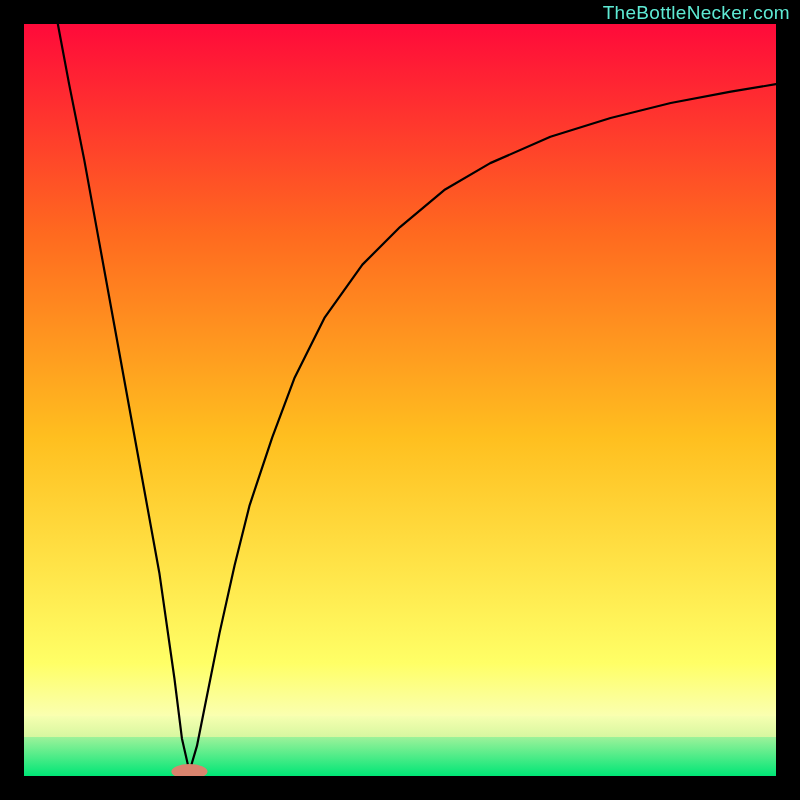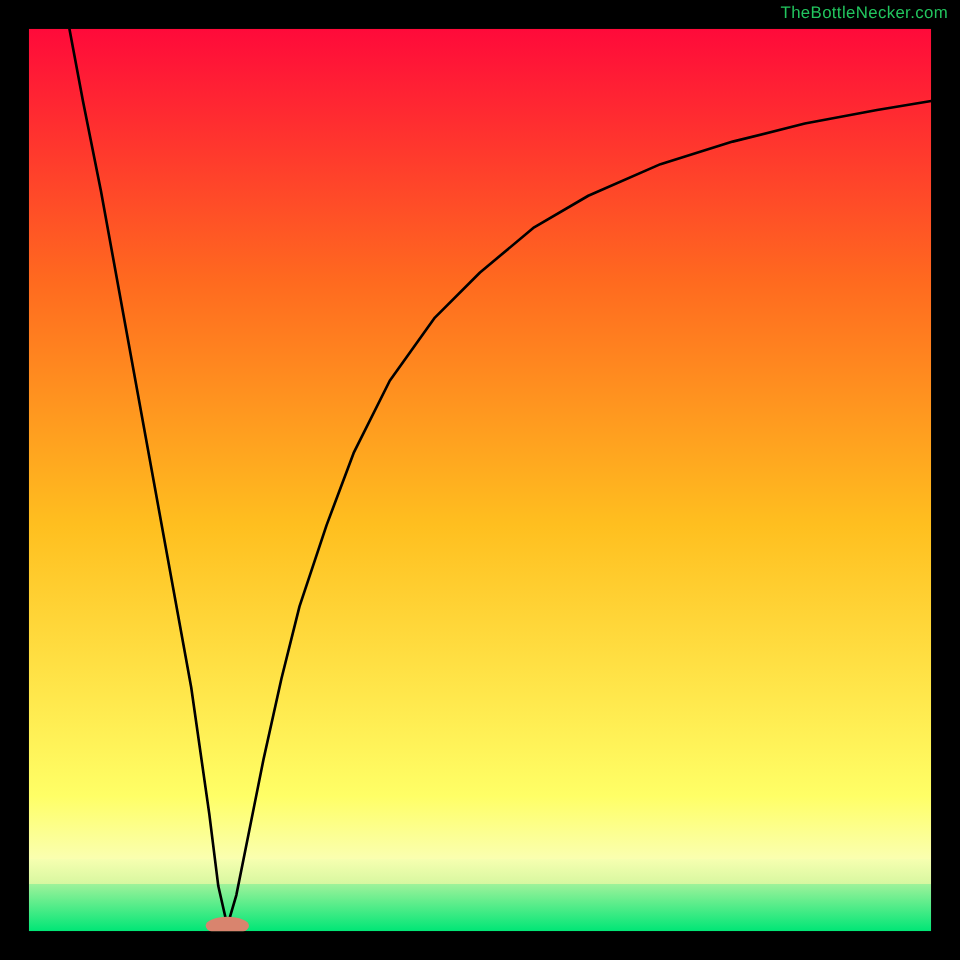--- a/index.html
+++ b/index.html
@@ -23,22 +23,22 @@
     position: absolute;
     left: 0;
     top: 0;
     width: 752px;
     height: 752px;
   }
   .watermark {
     position: absolute;
     top: 2px;
     right: 10px;
-    color: #22c55e;
-    font-size: 14px;
+    color: #5eead4;
+    font-size: 19px;
     letter-spacing: 0.3px;
     font-weight: 500;
   }
 </style>
 </head>
 <body>
 
 <div class="watermark">TheBottleNecker.com</div>
 
 <div class="frame">

